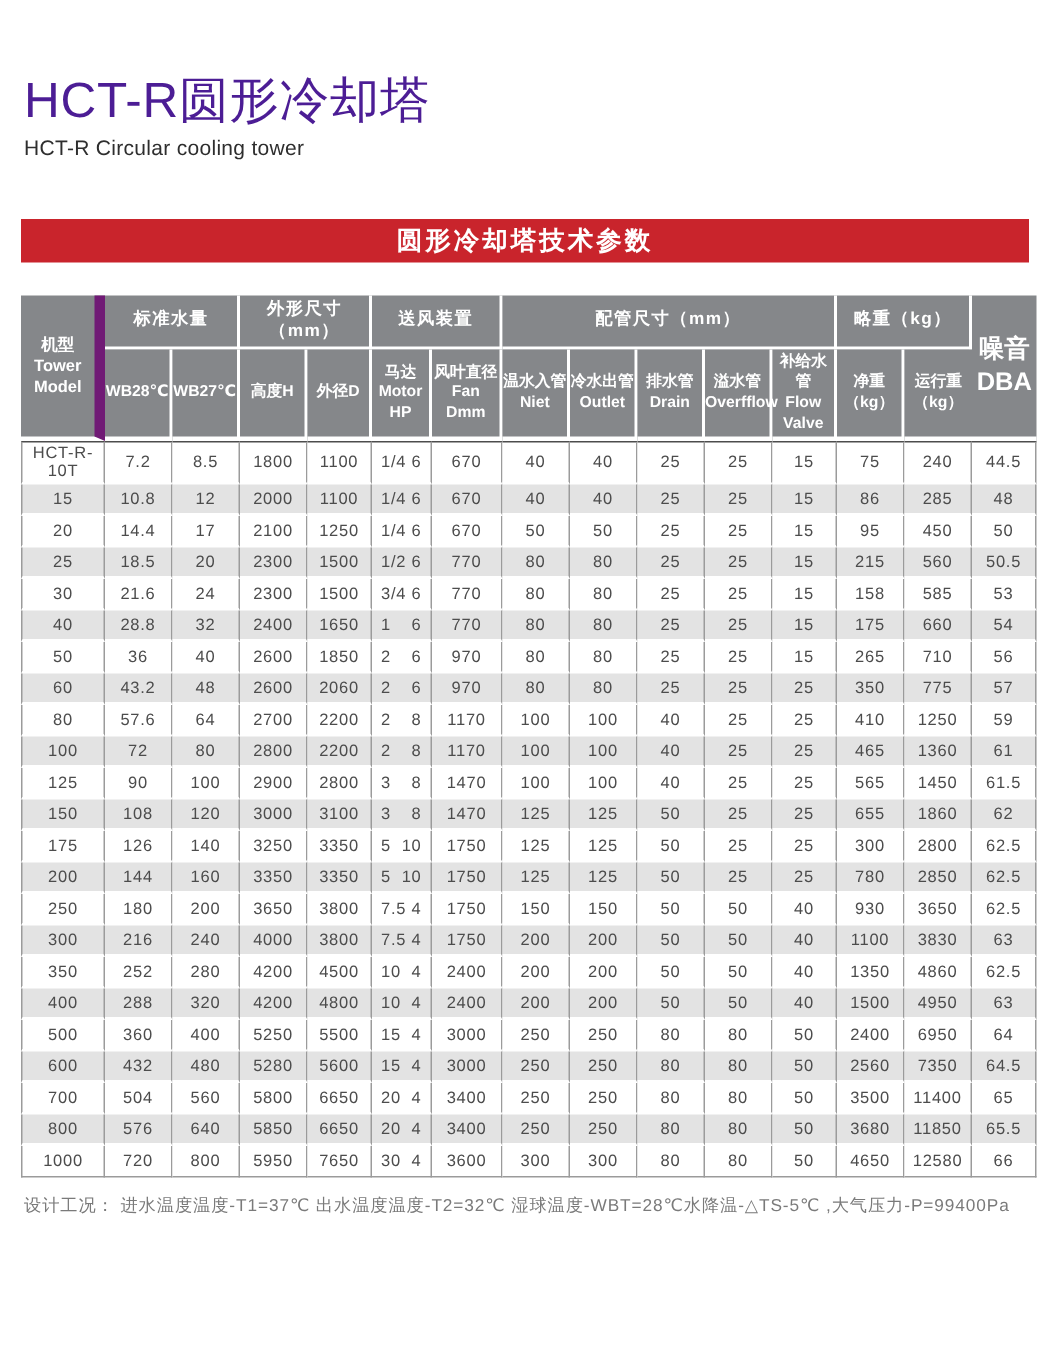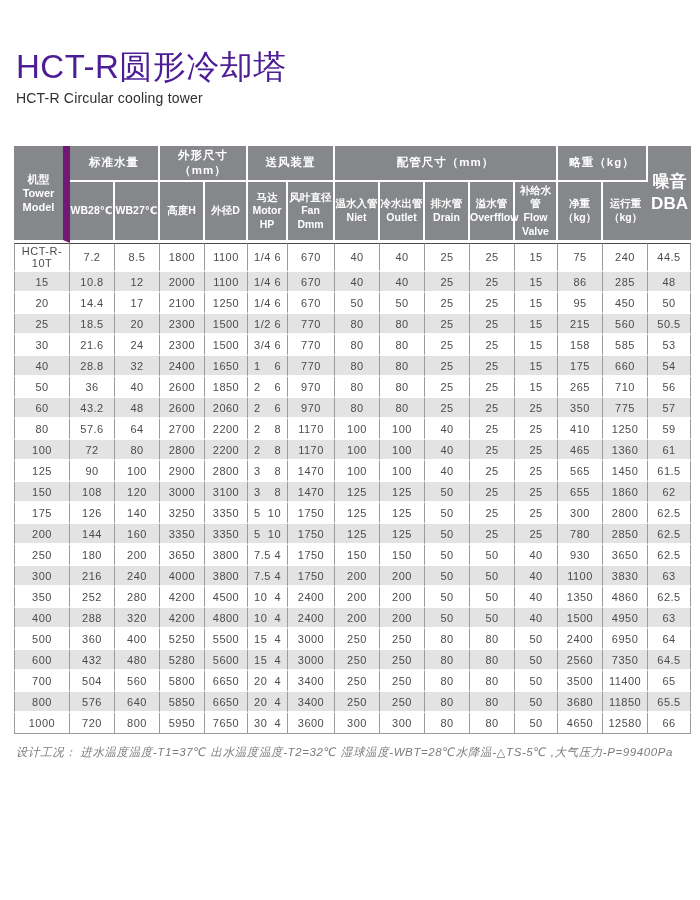--- a/index.html
+++ b/index.html
@@ -60,31 +60,32 @@
   tbody tr.alt td{background:var(--row-alt);}
   tbody tr:first-child td{border-top:1px solid #4d4d4d;}
   tbody tr:last-child td{border-bottom:1px solid var(--grid-line);}
   thead th.sub-th,thead th.model-th,thead th.noise-th{border-bottom:3px solid #fff;}
   td .split{
     display:flex;justify-content:space-between;
     padding:0 6px;
   }
   .footer-note{
     margin:11px 2px 0 2px;
-    font-size:11.5px;color:#7a7a7a;letter-spacing:0.6px;font-style:italic;
+    font-size:11.5px;color:#7a7a7a;letter-spacing:0.6px;
   }
 </style>
 </head>
 <body>
 
 <div class="page">
 
   <h1 class="page-title">HCT-R圆形冷却塔</h1>
   <div class="page-subtitle">HCT-R Circular cooling tower</div>
 
+  <div class="banner">圆形冷却塔技术参数</div>
 
   <table class="spec">
     <colgroup>
       <col style="width:56px">
         <col style="width:45px">
         <col style="width:45px">
       <col style="width:45px">
         <col style="width:43px">
         <col style="width:40px">
       <col style="width:47px">

